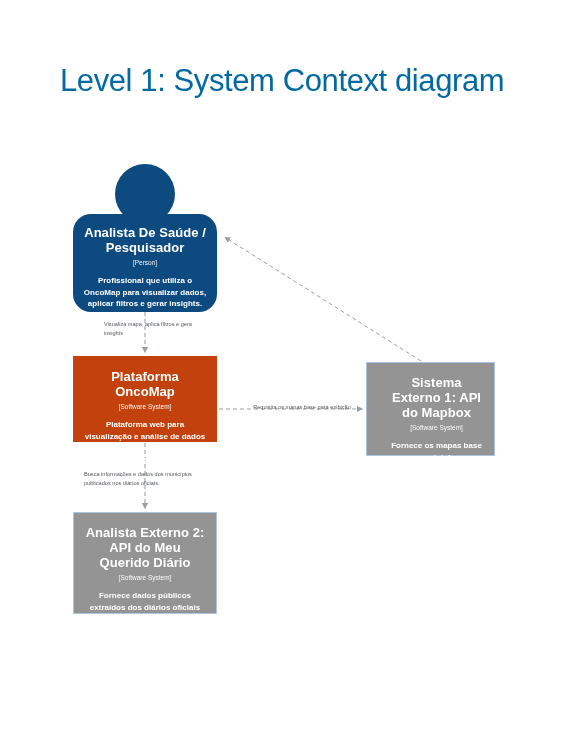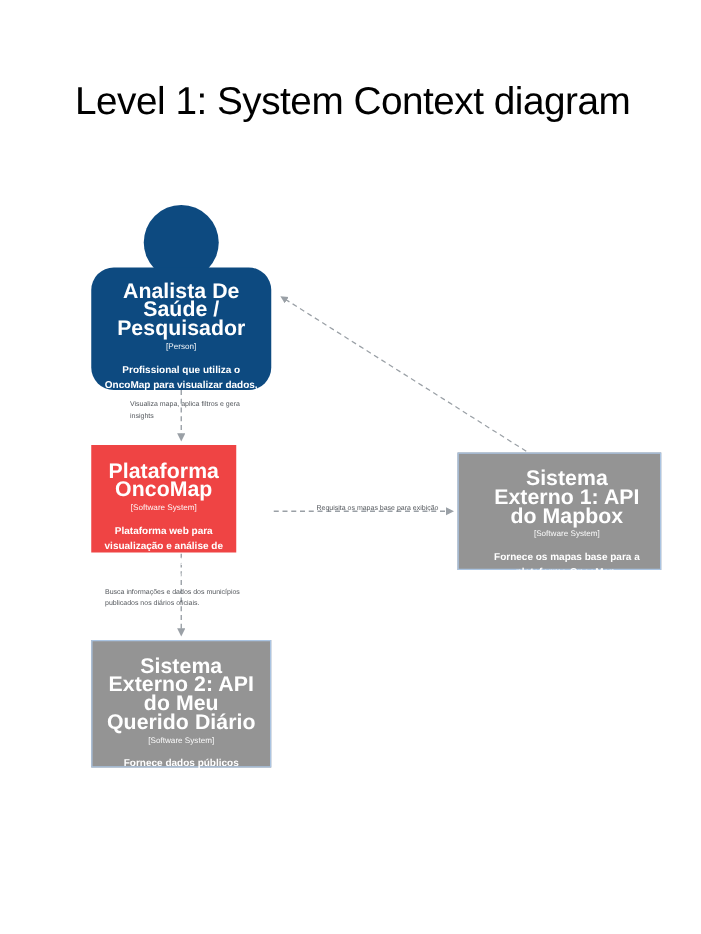--- a/index.html
+++ b/index.html
@@ -21,21 +21,21 @@
   }
 
   
   #diagram-title {
     position: absolute;
     left: 60px;
     top: 62px;
     width: 470px;
     font-size: 31px;
     font-weight: 400;
-    color: #000000;
+    color: #0369a1;
     letter-spacing: -0.4px;
     line-height: 38px;
     white-space: nowrap;
   }
 
   
   #edges {
     position: absolute;
     left: 0;
     top: 0;
@@ -44,21 +44,21 @@
   }
 
   
   .node {
     position: absolute;
     box-sizing: border-box;
     text-align: center;
     color: #ffffff;
   }
   .node-title {
-    font-size: 17px;
+    font-size: 13px;
     font-weight: bold;
     line-height: 15px;
     letter-spacing: 0.05px;
   }
   .node-type {
     font-size: 6.5px;
     font-weight: normal;
     line-height: 11px;
     margin-top: 2px;
     opacity: 0.95;
@@ -95,35 +95,35 @@
     border-radius: 18px;
     background: #0d4a80;
     padding: 11px 9px 0 9px;
     box-sizing: border-box;
   }
 
   
   #platform-node {
     left: 73px;
     top: 356px;
-    width: 116px;
+    width: 144px;
     height: 86px;
-    background: #ef4444;
+    background: #c2410c;
     padding: 13px 9px 0 9px;
   }
 
   
   .node-external {
     background: #949494;
     border: 1px solid #aac4e2;
   }
   #mapbox-node {
     left: 366px;
     top: 362px;
-    width: 163px;
+    width: 129px;
     height: 94px;
     padding: 12px 8px 0 20px;
   }
   #diario-node {
     left: 73px;
     top: 512px;
     width: 144px;
     height: 102px;
     padding: 12px 9px 0 9px;
   }
@@ -193,21 +193,21 @@
     <div class="node-desc">Plataforma web para visualização e análise de dados informações em um mapa interativo.</div>
   </div>
 
   <div class="node node-external" id="mapbox-node">
     <div class="node-title">Sistema Externo 1: API do Mapbox</div>
     <div class="node-type">[Software System]</div>
     <div class="node-desc">Fornece os mapas base para a plataforma OncoMap.</div>
   </div>
 
   <div class="node node-external" id="diario-node">
-    <div class="node-title">Sistema Externo 2: API do Meu Querido Diário</div>
+    <div class="node-title">Analista Externo 2: API do Meu Querido Diário</div>
     <div class="node-type">[Software System]</div>
     <div class="node-desc">Fornece dados públicos extraídos dos diários oficiais dos municípios brasileiros.</div>
   </div>
 
   <div class="edge-label" id="label-person-platform">Visualiza mapa, aplica filtros e gera insights</div>
 
   <div class="edge-label" id="label-platform-mapbox">Requisita os mapas base para exibição</div>
 
   <div class="edge-label" id="label-platform-diario">Busca informações e dados dos municípios publicados nos diários oficiais.</div>
 

